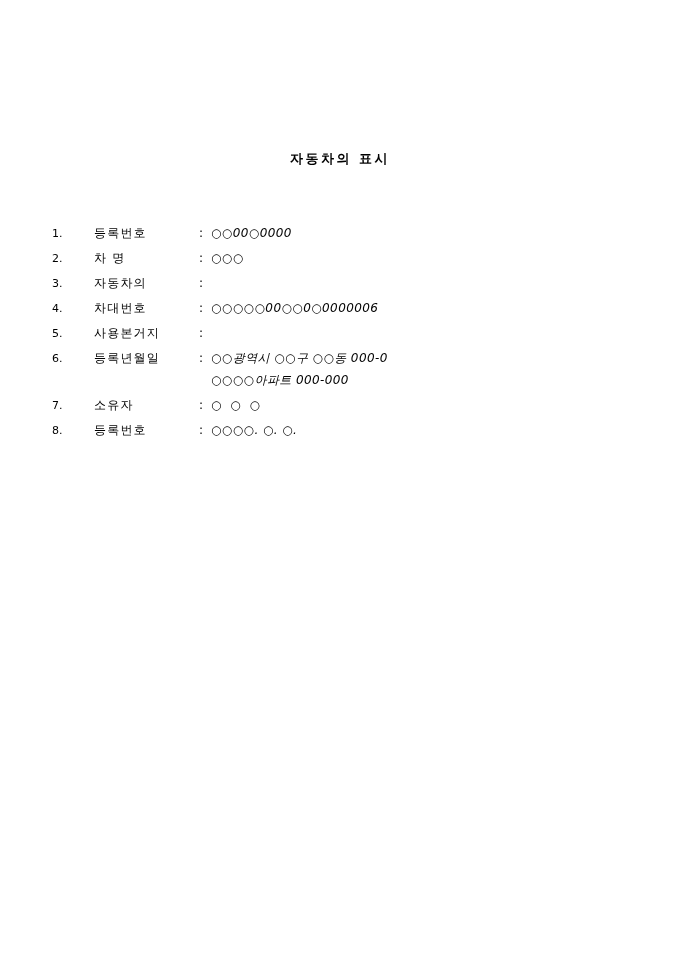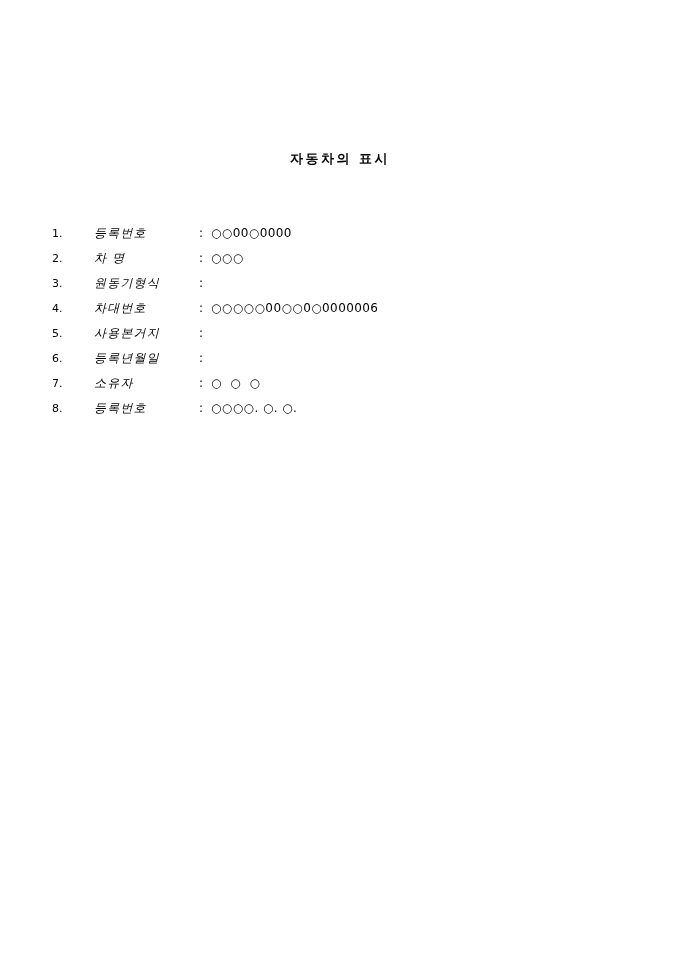--- a/index.html
+++ b/index.html
@@ -53,21 +53,20 @@
     width: 42px;
     flex: 0 0 42px;
     font-size: 11px;
     letter-spacing: 0px;
   }
 
   .item-label {
     width: 105px;
     flex: 0 0 105px;
     letter-spacing: 1.2px;
-    font-style: italic;
   }
 
   .item-colon {
     width: 12px;
     flex: 0 0 12px;
     text-align: left;
   }
 
   .item-value {
     flex: 1 1 auto;
@@ -76,20 +75,21 @@
   }
 
   .item-value-2 {
     margin-top: 7px;
     letter-spacing: 0.4px;
     white-space: pre;
   }
 
   .value-wrap {
     flex: 1 1 auto;
+    font-style: italic;
   }
 
   .spaced {
     letter-spacing: 2.5px;
   }
 </style>
 </head>
 <body>
 
 <div class="page">
@@ -111,21 +111,21 @@
       <span class="item-num">2.</span>
       <span class="item-label">차 명</span>
       <span class="item-colon">:</span>
       <span class="value-wrap">
         <span class="item-value">○○○</span>
       </span>
     </div>
 
     <div class="item-row">
       <span class="item-num">3.</span>
-      <span class="item-label">원동기형식</span>
+      <span class="item-label">자동차의</span>
       <span class="item-colon">:</span>
     </div>
 
     <div class="item-row">
       <span class="item-num">4.</span>
       <span class="item-label">차대번호</span>
       <span class="item-colon">:</span>
       <span class="value-wrap">
         <span class="item-value">○○○○○00○○0○0000006</span>
       </span>
@@ -134,20 +134,24 @@
     <div class="item-row">
       <span class="item-num">5.</span>
       <span class="item-label">사용본거지</span>
       <span class="item-colon">:</span>
     </div>
 
     <div class="item-row">
       <span class="item-num">6.</span>
       <span class="item-label">등록년월일</span>
       <span class="item-colon">:</span>
+      <span class="value-wrap">
+        <span class="item-value">○○광역시 ○○구 ○○동 000-0</span>
+        <div class="item-value-2">○○○○아파트 000-000</div>
+      </span>
     </div>
 
     <div class="item-row">
       <span class="item-num">7.</span>
       <span class="item-label">소유자</span>
       <span class="item-colon">:</span>
       <span class="value-wrap">
         <span class="item-value spaced">○ ○ ○</span>
       </span>
     </div>

